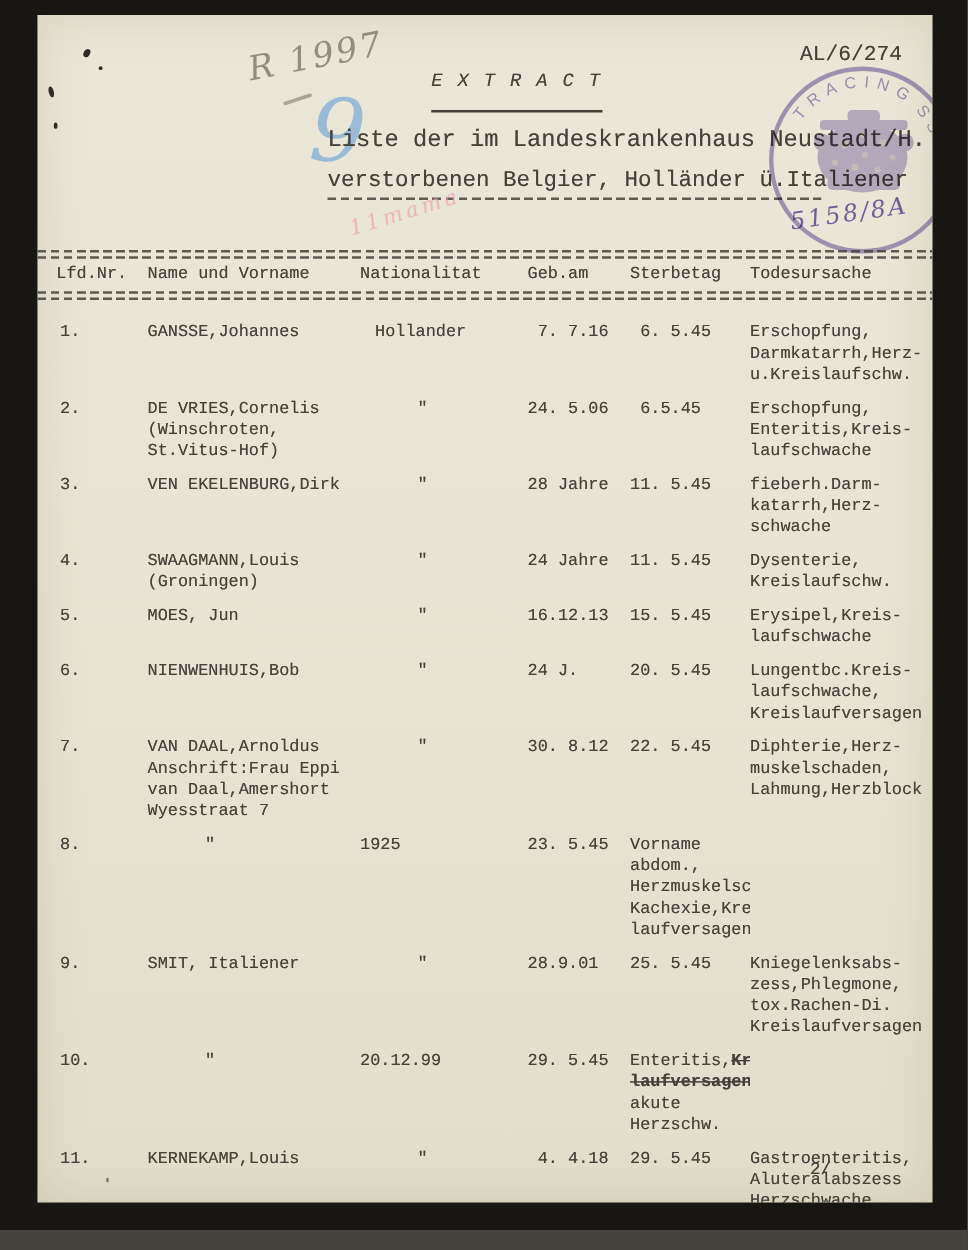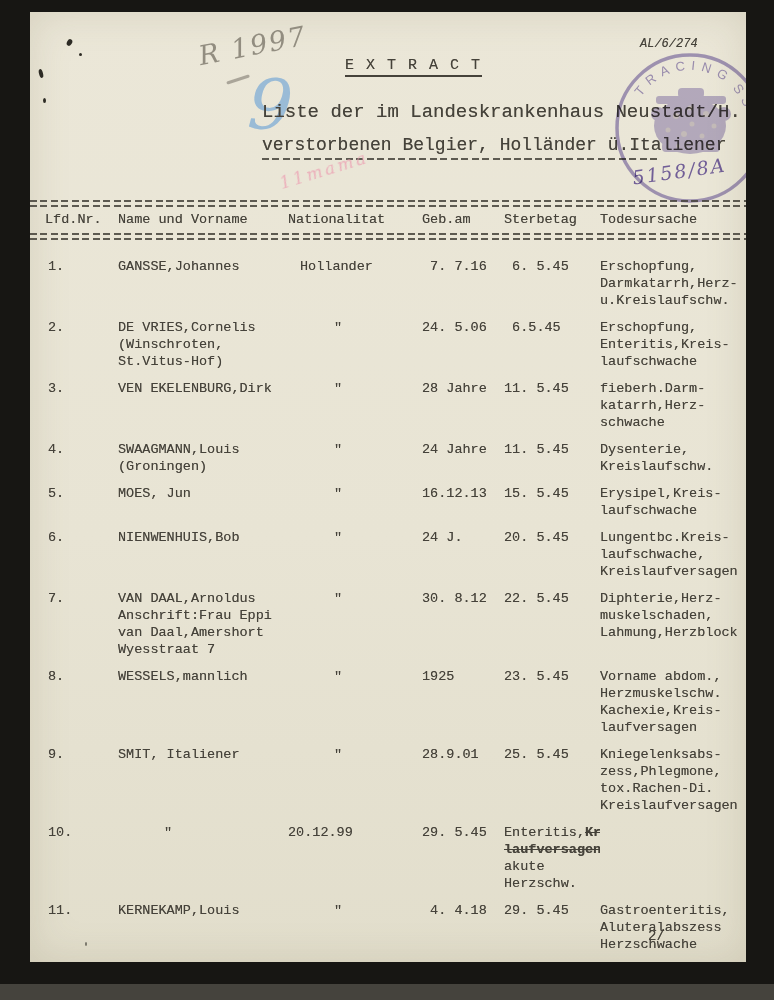--- a/index.html
+++ b/index.html
@@ -5,23 +5,23 @@
   html,body{margin:0;padding:0;}
   body{width:774px;height:1000px;overflow:hidden;background:#171613;
        font-family:"Liberation Mono","DejaVu Sans Mono",monospace;}
   .scan{position:relative;width:774px;height:1000px;background:#171613;}
   .bottom-strip{position:absolute;left:0;right:0;bottom:0;height:16px;background:#45433d;}
   .paper{position:absolute;left:30px;top:12px;width:716px;height:950px;overflow:hidden;
          background:linear-gradient(180deg,#ebe7d8 0%,#e8e4d4 55%,#e2decc 100%);
          box-shadow:inset 0 0 40px rgba(120,110,80,.18);color:#45423a;}
   .type{position:absolute;white-space:pre-wrap;font-size:13.5px;line-height:17px;
         color:#45423a;text-shadow:0 0 .5px rgba(60,55,45,.55);}
-  .ref{left:610px;top:24px;font-size:12px;font-style:italic;}
+  .ref{left:610px;top:24px;font-size:17px;}
   .title{left:315px;top:45px;font-size:15px;letter-spacing:1.5px;
-         border-bottom:2px solid #45423a;padding-bottom:1px;}
+         border-bottom:2px solid #45423a;padding-bottom:14px;font-style:italic;}
   .sub1{left:232px;top:92px;font-size:19px;}
   .sub2{left:232px;top:125px;font-size:18px;}
   .sub-rule{position:absolute;left:232px;top:146px;width:395px;height:3px;opacity:.85;
       background:repeating-linear-gradient(90deg,#45423a 0 7px,rgba(0,0,0,0) 7px 10.5px);
       background-size:100% 2.4px;background-repeat:no-repeat;}
   .rule{position:absolute;left:0;right:0;height:8px;opacity:.85;
       background-image:repeating-linear-gradient(90deg,#45423a 0 7px,rgba(0,0,0,0) 7px 10.5px),
                        repeating-linear-gradient(90deg,#45423a 0 7px,rgba(0,0,0,0) 7px 10.5px);
       background-size:100% 2.2px,100% 2.2px;background-position:0 0,0 4.6px;
       background-repeat:no-repeat,no-repeat;}
@@ -203,21 +203,20 @@
 Wyesstraat 7</div>
           <div class="cell cell-nat ditto">"</div>
           <div class="cell cell-born">30. 8.12</div>
           <div class="cell cell-died">22. 5.45</div>
           <div class="cell cell-cause"><span>Diphterie,Herz-
 muskelschaden,
 Lahmung,Herzblock</span></div>
         </div>
         <div class="trow">
           <div class="cell cell-nr">8.</div>
-          <div class="cell cell-name">WESSELS,mannlich</div>
           <div class="cell cell-nat ditto">"</div>
           <div class="cell cell-born">1925</div>
           <div class="cell cell-died">23. 5.45</div>
           <div class="cell cell-cause"><span>Vorname abdom.,
 Herzmuskelschw.
 Kachexie,Kreis-
 laufversagen</span></div>
         </div>
         <div class="trow">
           <div class="cell cell-nr">9.</div>

